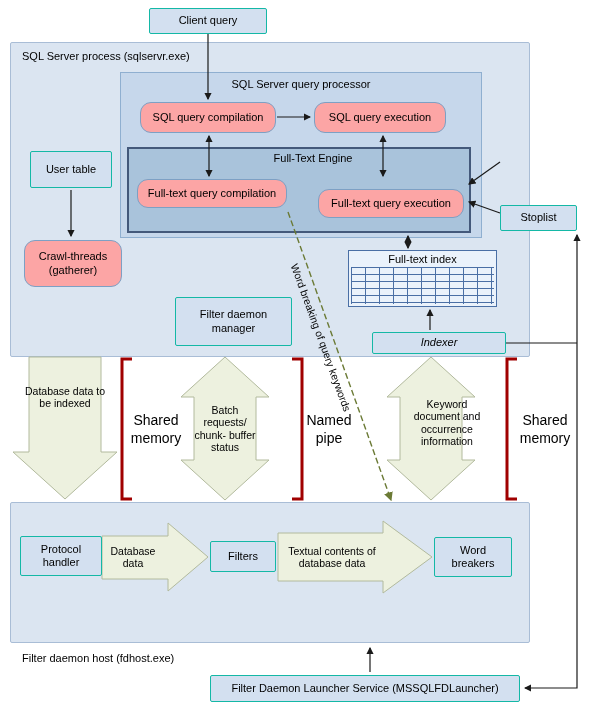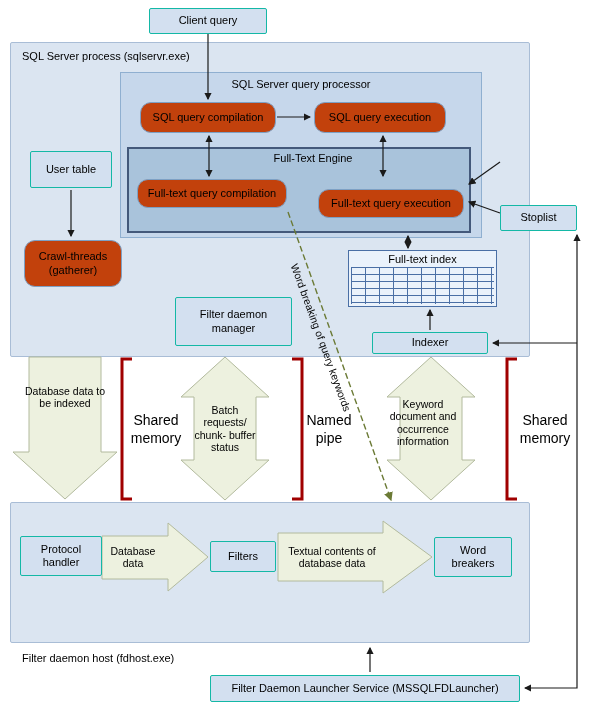--- a/index.html
+++ b/index.html
@@ -12,21 +12,21 @@
     position:absolute; background:#dbe5f1; border:1px solid #a9bdd6;
     border-radius:2px; z-index:1; box-sizing:border-box;
   }
   .processor { position:absolute; background:#c6d7eb; border:1px solid #8fafd0; z-index:2; box-sizing:border-box; }
   .engine    { position:absolute; background:#a9c3db; border:2px solid #44597b; z-index:3; box-sizing:border-box; }
   .node {
     position:absolute; display:flex; align-items:center; justify-content:center;
     text-align:center; font-size:11px; line-height:1.2; box-sizing:border-box; z-index:10;
   }
   .rect  { background:#d3e0f0; border:1px solid #14b8a6; border-radius:2px; }
-  .round { background:#c2410c; border:1px solid #7da0c4; border-radius:11px; }
+  .round { background:#fca5a5; border:1px solid #7da0c4; border-radius:11px; }
   .sublabel { position:absolute; font-size:11px; z-index:10; white-space:nowrap; }
   .centerlabel { position:absolute; font-size:11px; z-index:10; text-align:center; }
   .bandtext { position:absolute; font-size:14px; text-align:center; z-index:10; line-height:1.25; }
   .arrowtext { position:absolute; font-size:10.5px; text-align:center; z-index:10; line-height:1.18; }
   .fti { position:absolute; background:#eaf2fb; border:1px solid #4a6fa5; z-index:10; box-sizing:border-box; }
   .fti-label { font-size:11px; text-align:center; height:16px; line-height:16px; }
   .fti-grid {
     position:absolute; left:2px; right:2px; top:16px; bottom:2px;
     background-image:
       repeating-linear-gradient(to bottom, #4a6fa5 0 1px, transparent 1px 7px),
@@ -106,29 +106,29 @@
   <div class="node rect" style="left:30px; top:151px; width:82px; height:37px;">User table</div>
   <div class="node round" style="left:24px; top:240px; width:98px; height:47px; padding:0 4px;">Crawl-threads (gatherer)</div>
 
   <div class="node rect" style="left:500px; top:205px; width:77px; height:26px;">Stoplist</div>
 
   <div class="fti" style="left:348px; top:250px; width:149px; height:57px;">
     <div class="fti-label">Full-text index</div>
     <div class="fti-grid"></div>
   </div>
 
-  <div class="node rect" style="left:372px; top:332px; width:116px; height:22px;">Indexer</div>
+  <div class="node rect" style="left:372px; top:332px; width:134px; height:22px;font-style:italic;">Indexer</div>
 
   <div class="node rect" style="left:175px; top:297px; width:117px; height:49px; padding:0 12px;">Filter daemon manager</div>
 
   <div class="arrowtext" style="left:25px; top:385px; width:80px;">Database data to be indexed</div>
   <div class="bandtext" style="left:130px; top:412px; width:52px;">Shared memory</div>
   <div class="arrowtext" style="left:190px; top:404px; width:70px;">Batch requests/ chunk- buffer status</div>
   <div class="bandtext" style="left:306px; top:412px; width:46px;">Named pipe</div>
-  <div class="arrowtext" style="left:388px; top:398px; width:70px;">Keyword document and occurrence information</div>
+  <div class="arrowtext" style="left:412px; top:398px; width:70px;">Keyword document and occurrence information</div>
   <div class="bandtext" style="left:519px; top:412px; width:52px;">Shared memory</div>
 
   <div class="rotlabel" style="left:300px; top:262px;">Word breaking of query keywords</div>
 
   <div class="node rect" style="left:20px; top:536px; width:82px; height:40px; padding:0 2px;">Protocol handler</div>
   <div class="arrowtext" style="left:103px; top:545px; width:60px;">Database data</div>
   <div class="node rect" style="left:210px; top:541px; width:66px; height:31px;">Filters</div>
   <div class="arrowtext" style="left:282px; top:545px; width:100px;">Textual contents of database data</div>
   <div class="node rect" style="left:434px; top:537px; width:78px; height:40px; padding:0 10px;">Word breakers</div>
 

